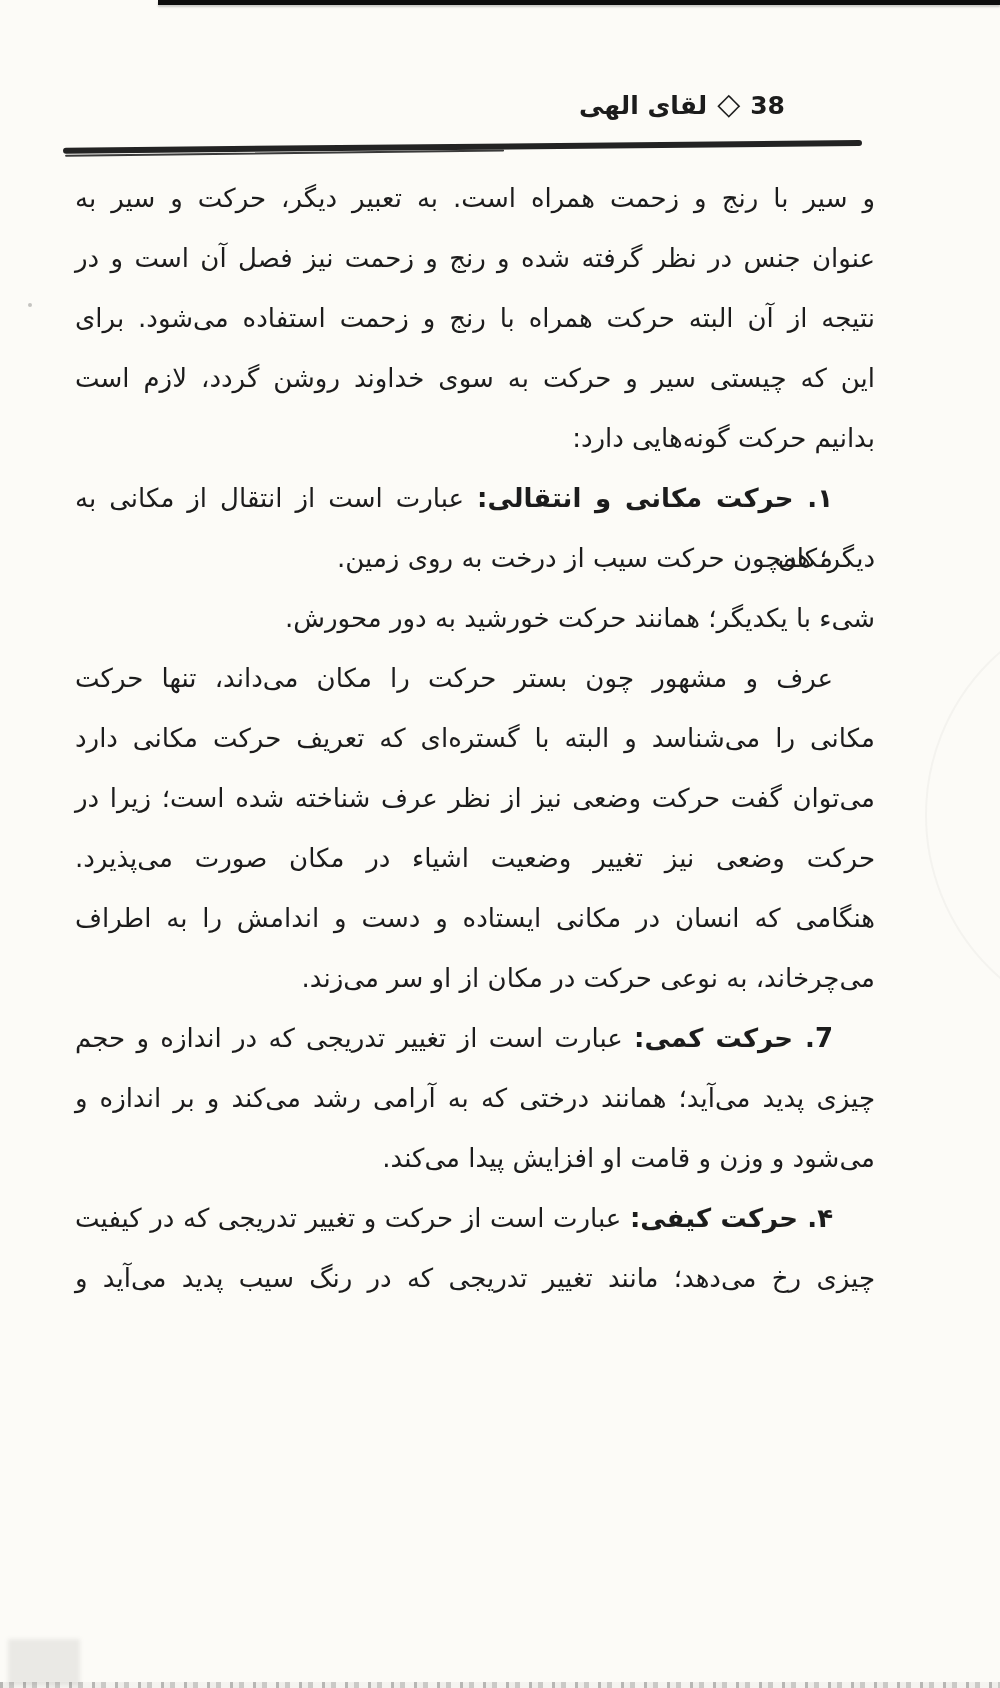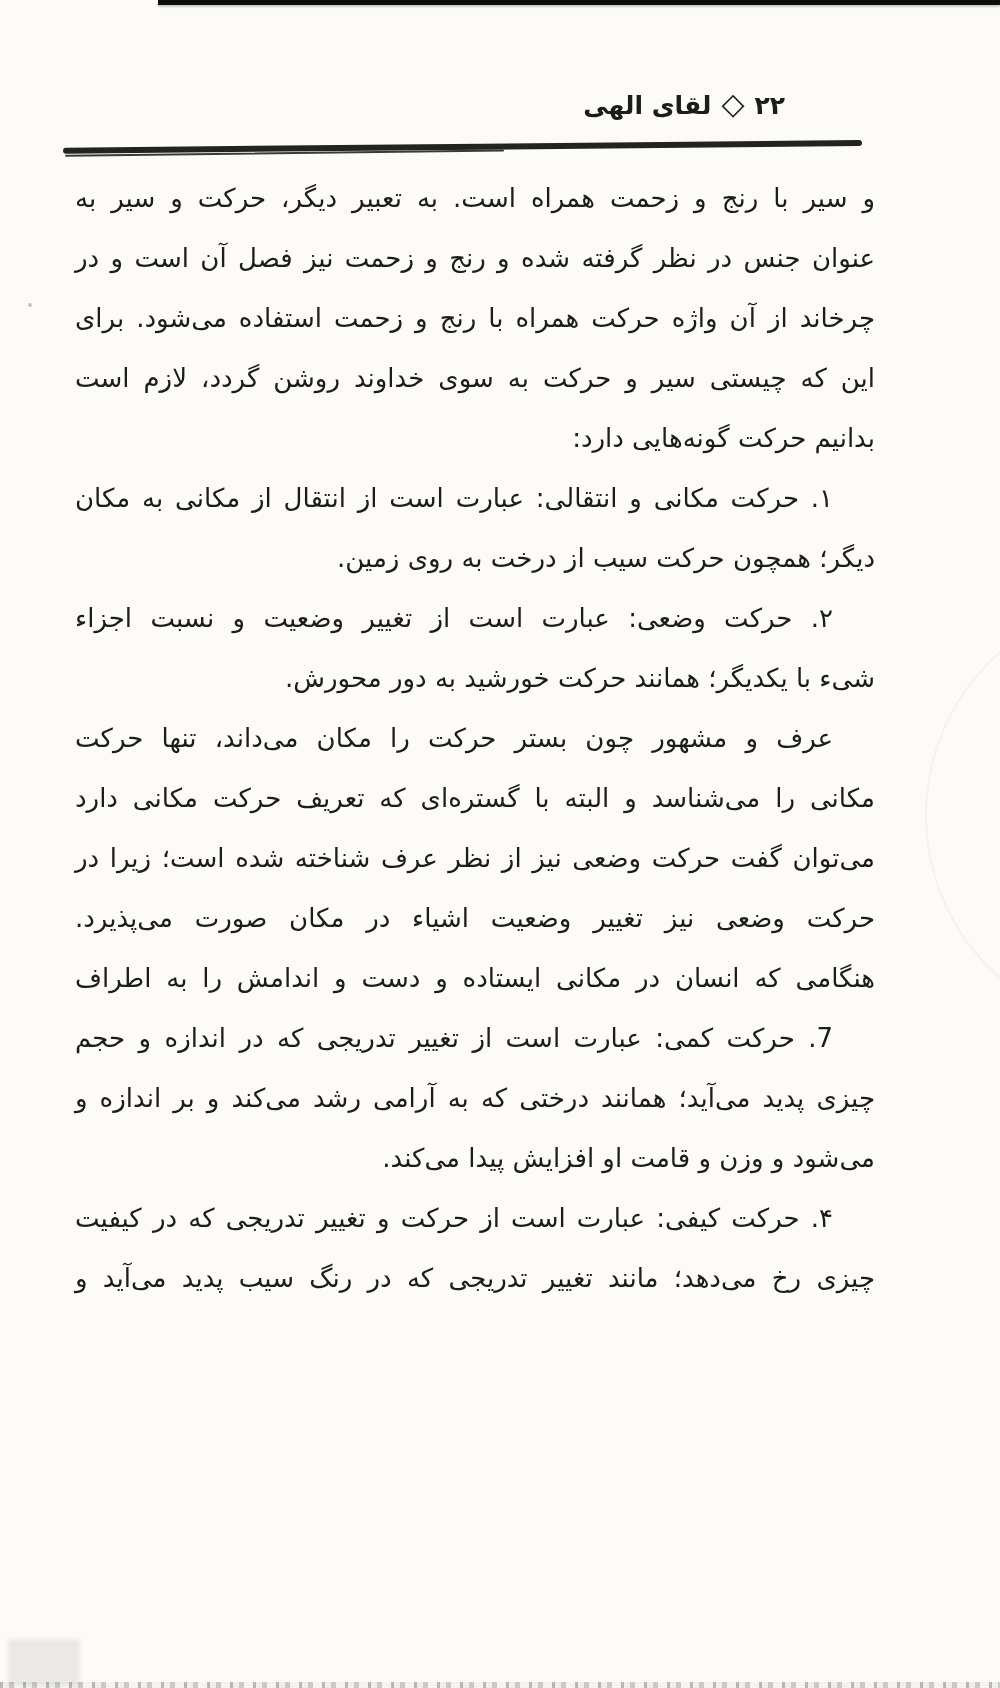--- a/index.html
+++ b/index.html
@@ -70,56 +70,56 @@
   .text-block{
     position:absolute;top:168px;right:125px;width:800px;
     direction:rtl;
     font-size:26px;
     line-height:60px;
   }
   .ln{height:60px;white-space:normal;}
   .jl{text-align:justify;text-align-last:justify;text-justify:inter-word;}
   .el{}
   .ind{padding-right:42px;}
-  .bold{font-weight:normal;}
+  .bold{font-weight:bold;}
 </style>
 </head>
 <body>
 
 <div class="page">
 
   <div class="top-strip"></div>
   <div class="page-curl"></div>
   <div class="speck"></div>
 
   <div class="header">
-    <span>۲۲</span>
+    <span>38</span>
     <span class="diamond">◇</span>
     <span class="title">لقای الهی</span>
   </div>
 
   <div class="rule">
       <div class="thin"></div>
     </div>
 
   <div class="text-block">
     <div class="ln jl"><span class="bold"></span><span>و سیر با رنج و زحمت همراه است. به تعبیر دیگر، حرکت و سیر به</span></div>
     <div class="ln jl"><span class="bold"></span><span>عنوان جنس در نظر گرفته شده و رنج و زحمت نیز فصل آن است و در</span></div>
-    <div class="ln jl"><span class="bold"></span><span>چرخاند از آن واژه حرکت همراه با رنج و زحمت استفاده می‌شود. برای</span></div>
+    <div class="ln jl"><span class="bold"></span><span>نتیجه از آن البته حرکت همراه با رنج و زحمت استفاده می‌شود. برای</span></div>
     <div class="ln jl"><span class="bold"></span><span>این که چیستی سیر و حرکت به سوی خداوند روشن گردد، لازم است</span></div>
     <div class="ln el"><span class="bold"></span><span>بدانیم حرکت گونه‌هایی دارد:</span></div>
     <div class="ln jl ind"><span class="bold">۱. حرکت مکانی و انتقالی:</span><span> عبارت است از انتقال از مکانی به مکان</span></div>
     <div class="ln el"><span class="bold"></span><span>دیگر؛ همچون حرکت سیب از درخت به روی زمین.</span></div>
-    <div class="ln jl ind"><span class="bold">۲. حرکت وضعی:</span><span> عبارت است از تغییر وضعیت و نسبت اجزاء</span></div>
     <div class="ln el"><span class="bold"></span><span>شیء با یکدیگر؛ همانند حرکت خورشید به دور محورش.</span></div>
     <div class="ln jl ind"><span class="bold"></span><span>عرف و مشهور چون بستر حرکت را مکان می‌داند، تنها حرکت</span></div>
     <div class="ln jl"><span class="bold"></span><span>مکانی را می‌شناسد و البته با گستره‌ای که تعریف حرکت مکانی دارد</span></div>
     <div class="ln jl"><span class="bold"></span><span>می‌توان گفت حرکت وضعی نیز از نظر عرف شناخته شده است؛ زیرا در</span></div>
     <div class="ln jl"><span class="bold"></span><span>حرکت وضعی نیز تغییر وضعیت اشیاء در مکان صورت می‌پذیرد.</span></div>
     <div class="ln jl"><span class="bold"></span><span>هنگامی که انسان در مکانی ایستاده و دست و اندامش را به اطراف</span></div>
+    <div class="ln el"><span class="bold"></span><span>می‌چرخاند، به نوعی حرکت در مکان از او سر می‌زند.</span></div>
     <div class="ln jl ind"><span class="bold">7. حرکت کمی:</span><span> عبارت است از تغییر تدریجی که در اندازه و حجم</span></div>
     <div class="ln jl"><span class="bold"></span><span>چیزی پدید می‌آید؛ همانند درختی که به آرامی رشد می‌کند و بر اندازه و</span></div>
     <div class="ln el"><span class="bold"></span><span>می‌شود و وزن و قامت او افزایش پیدا می‌کند.</span></div>
     <div class="ln jl ind"><span class="bold">۴. حرکت کیفی:</span><span> عبارت است از حرکت و تغییر تدریجی که در کیفیت</span></div>
     <div class="ln jl"><span class="bold"></span><span>چیزی رخ می‌دهد؛ مانند تغییر تدریجی که در رنگ سیب پدید می‌آید و</span></div>
   </div>
 
   <div class="bottom-smudge"></div>
   <div class="bottom-band"></div>
 </div>

